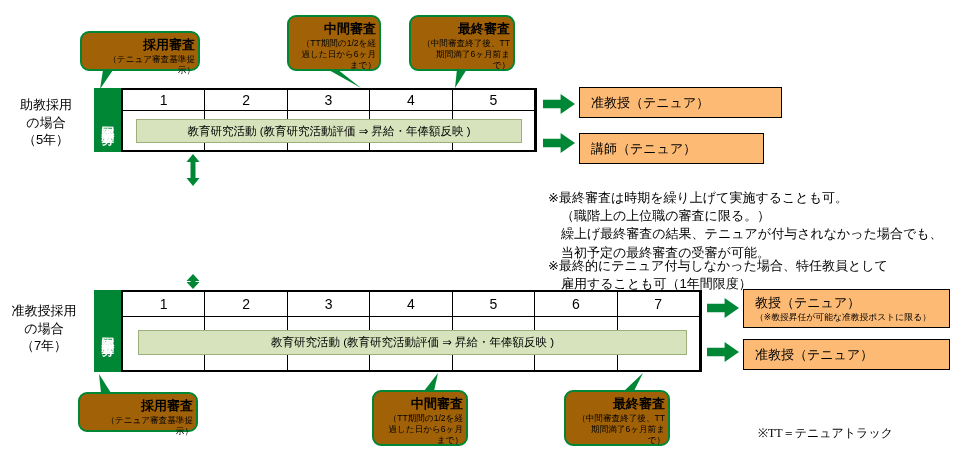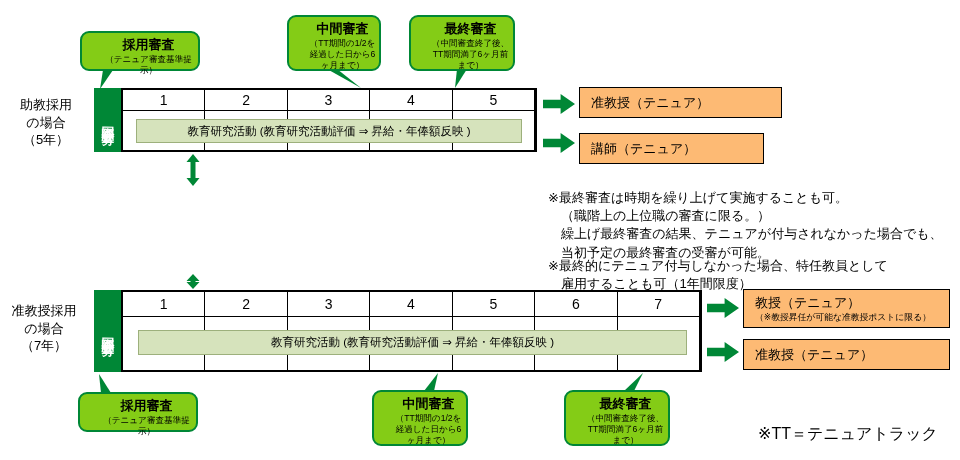--- a/index.html
+++ b/index.html
@@ -31,35 +31,35 @@
     clip-path:polygon(0% 32%,55% 32%,55% 8%,100% 50%,55% 92%,55% 68%,0% 68%);
   }
   
   .outcome{
     border:1.5px solid #000;background:#fdba74;box-sizing:border-box;
     display:flex;flex-direction:column;justify-content:center;padding-left:11px;font-size:13px;line-height:1.2;
   }
   .outcome .sub{font-size:8.8px;margin-top:1px;}
   
   .callout{
-    border:2px solid var(--green);border-radius:9px;background:#84cc16;text-align:center;
-    box-sizing:border-box;padding:4px 3px 2px 20px;z-index:3;
+    border:2px solid var(--green);border-radius:9px;background:#a16207;text-align:right;
+    box-sizing:border-box;padding:4px 3px 2px 11px;z-index:3;
   }
   .callout .t{font-weight:bold;font-size:13px;line-height:1.2;}
   .callout .s{font-size:8.6px;line-height:1.3;word-break:break-all;margin-top:1px;}
   
   .support{
     background:var(--lgreen);box-sizing:border-box;padding:5px 10px 4px 12px;
   }
   .support .sup-title{font-weight:bold;font-size:13px;line-height:1.25;}
   .support .sup-line{font-size:12px;line-height:1.4;}
   .support .sup-sub{font-size:9.5px;line-height:1.25;padding-left:14px;}
   
   .note{font-size:13px;line-height:1.4;white-space:pre-line;}
-  .ttnote{font-size:16px;}
+  .ttnote{font-size:12px;font-family:Liberation Serif, serif;}
   #overlay{position:absolute;left:0;top:0;width:960px;height:460px;pointer-events:none;z-index:4;}
 </style>
 </head>
 <body>
 
 <div id="canvas" style="--green:#008736;--lgreen:#D6E3BC;">
 
   <div class="abs rowlabel" style="left:4px;top:96px;width:84px;">助教採用
 の場合
 （5年）</div>

